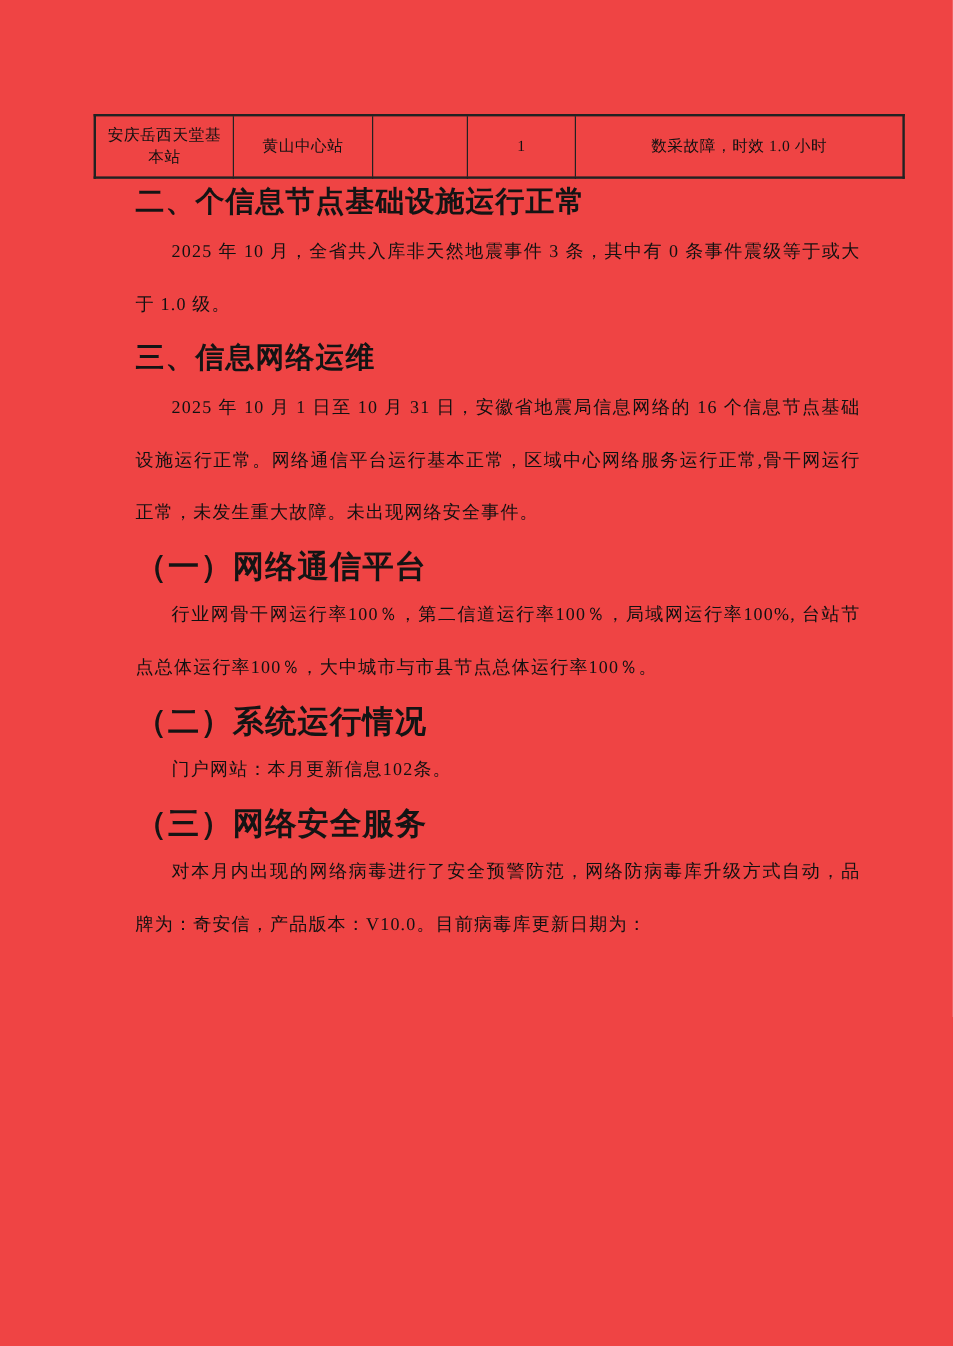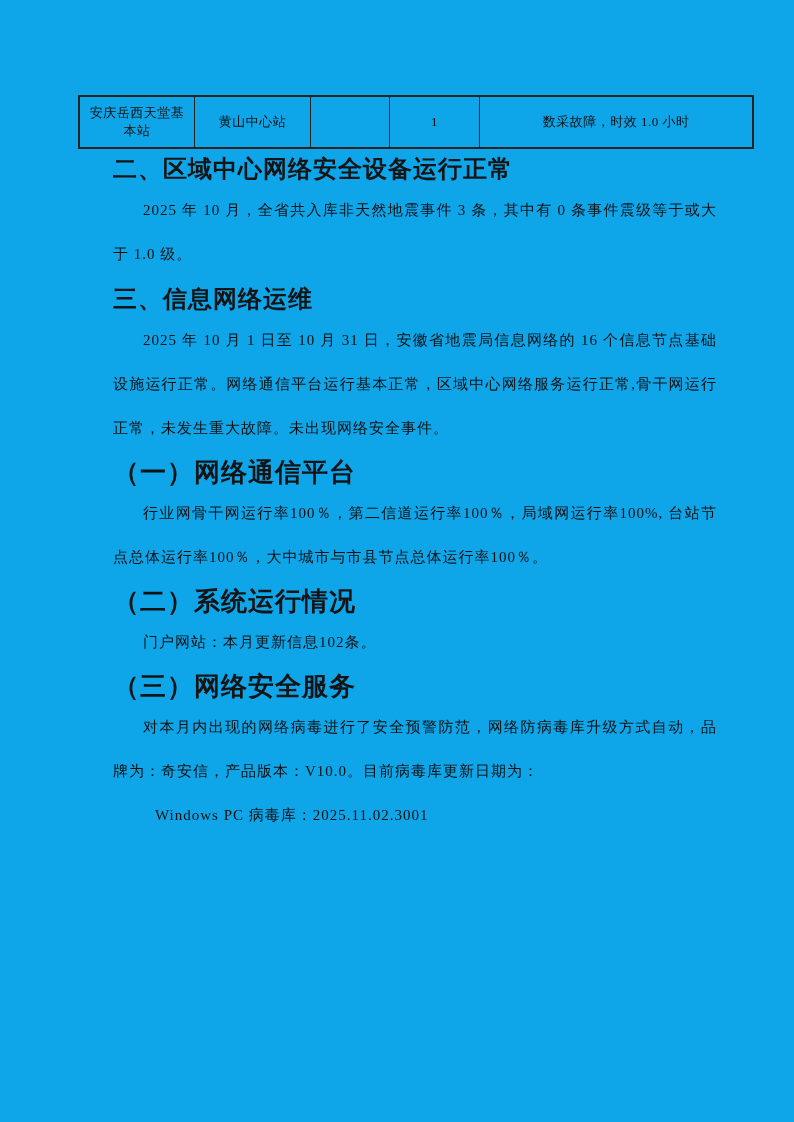--- a/index.html
+++ b/index.html
@@ -4,21 +4,21 @@
 <style>
   html, body { margin: 0; padding: 0; }
   body {
     width: 794px; height: 1122px;
     background: #ffffff;
     color: #1a1a1a;
     font-family: "Liberation Serif", "DejaVu Serif", serif;
     position: relative;
     overflow: hidden;
   }
-  .page { position: absolute; inset: 0; background: #0ea5e9; text-decoration: underline; }
+  .page { position: absolute; inset: 0; background: #ef4444; text-decoration: underline; }
 
   
   .station-table {
     position: absolute;
     left: 78px; top: 95px;
     width: 644px;
     border-collapse: collapse;
     table-layout: fixed;
   }
   .station-table td {
@@ -91,37 +91,36 @@
       <td class="col2">黄山中心站</td>
       <td class="col3"></td>
       <td class="col4">1</td>
       <td class="col5">数采故障，时效 1.0 小时</td>
     </tr>
   </tbody>
     </table>
 
   <div class="content">
 
-    <div class="h1">二、区域中心网络安全设备运行正常</div>
+    <div class="h1">二、个信息节点基础设施运行正常</div>
 
     <p class="para">2025 年 10 月，全省共入库非天然地震事件 3 条，其中有 0 条事件震级等于或大于 1.0 级。</p>
 
     <div class="h1">三、信息网络运维</div>
 
     <p class="para">2025 年 10 月 1 日至 10 月 31 日，安徽省地震局信息网络的 16 个信息节点基础设施运行正常。网络通信平台运行基本正常，区域中心网络服务运行正常,骨干网运行正常，未发生重大故障。未出现网络安全事件。</p>
 
     <div class="h2">（一）网络通信平台</div>
 
     <p class="para">行业网骨干网运行率100％，第二信道运行率100％，局域网运行率100%, 台站节点总体运行率100％，大中城市与市县节点总体运行率100％。</p>
 
     <div class="h2">（二）系统运行情况</div>
 
 
     <p class="para">门户网站：本月更新信息102条。</p>
 
     <div class="h2">（三）网络安全服务</div>
 
     <p class="para">对本月内出现的网络病毒进行了安全预警防范，网络防病毒库升级方式自动，品牌为：奇安信，产品版本：V10.0。目前病毒库更新日期为：</p>
 
-    <p class="para deep-indent">Windows PC 病毒库：2025.11.02.3001</p>
 
   </div>
 </div>
 
 </body></html>

